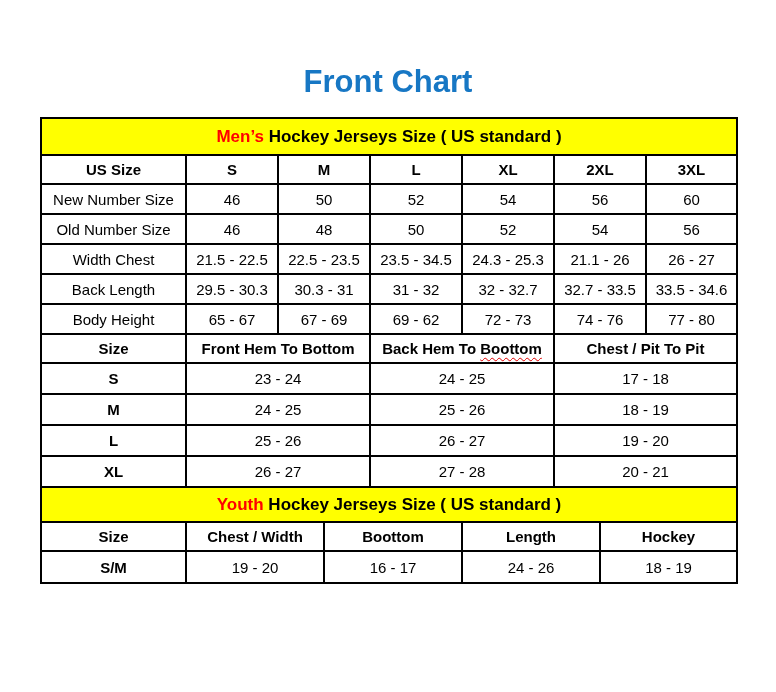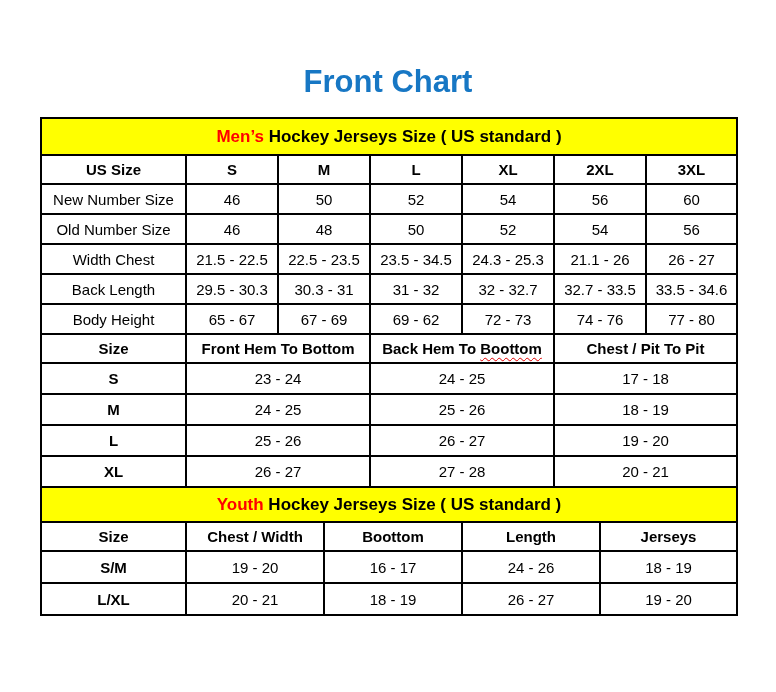--- a/index.html
+++ b/index.html
@@ -214,33 +214,26 @@
           <td class="band" colspan="5">
             <span class="accent">Youth</span>
             <span>Hockey Jerseys Size ( US standard )</span>
           </td>
         </tr>
         <tr class="head-row">
           <td>Size</td>
           <td>Chest / Width</td>
           <td>Boottom</td>
           <td>Length</td>
-          <td>Jerseys</td>
+          <td>Hockey</td>
         </tr>
         <tr class="data-row">
           <td class="rowlabel-bold">S/M</td>
           <td>19 - 20</td>
           <td>16 - 17</td>
           <td>24 - 26</td>
           <td>18 - 19</td>
         </tr>
-        <tr class="data-row">
-          <td class="rowlabel-bold">L/XL</td>
-          <td>20 - 21</td>
-          <td>18 - 19</td>
-          <td>26 - 27</td>
-          <td>19 - 20</td>
-        </tr>
       </tbody>
     </table>
 
   </div>
 </div>
 
 </body></html>

